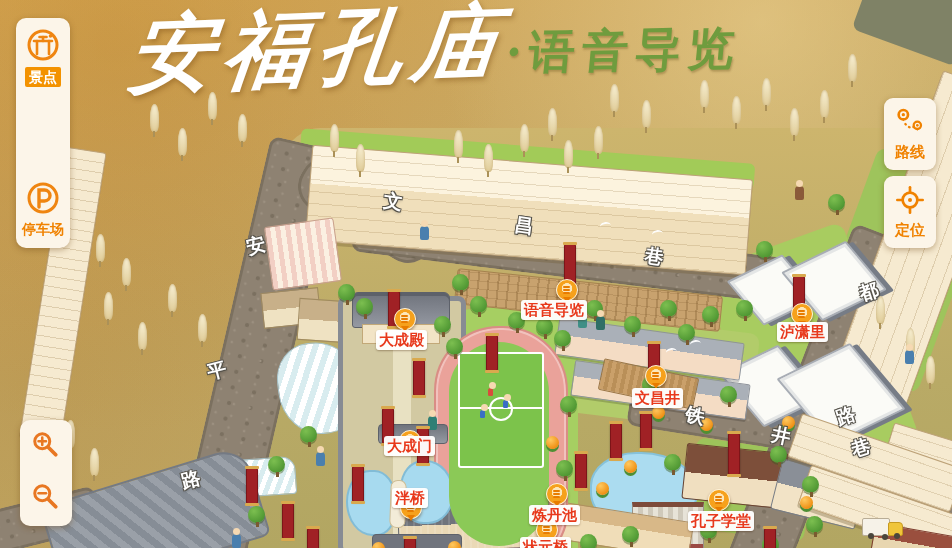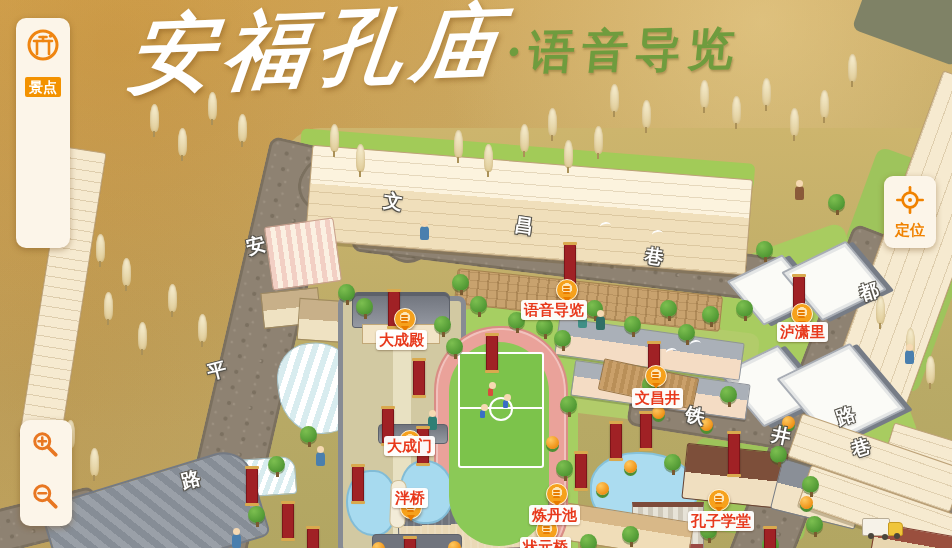--- a/index.html
+++ b/index.html
@@ -57,21 +57,21 @@
   .mk::before{content:"";position:absolute;left:6px;top:6px;width:7px;height:2px;background:#e87c00;border-radius:1px;
       box-shadow:0 3px 0 #e87c00,0 6px 0 #e87c00;}
   .mk::after{content:"";position:absolute;left:6px;bottom:-7px;border:4px solid transparent;border-top:6px solid #e87c00;}
   .lm{position:absolute;z-index:23;background:rgba(255,255,255,.96);color:#e8391c;
       font-weight:700;font-size:15px;line-height:20px;padding:0 3px;border-radius:3px;
       box-shadow:0 1px 2px rgba(60,30,0,.35);white-space:nowrap;cursor:pointer;}
   
   .ui-panel{position:absolute;z-index:30;background:#fcf5e9;border-radius:10px;
       box-shadow:0 2px 6px rgba(110,70,20,.4);}
   .side-item{display:flex;flex-direction:column;align-items:center;cursor:pointer;}
-  .side-item .lbl{font-size:14px;font-weight:700;color:#f08200;line-height:18px;margin-top:11px;white-space:nowrap;}
+  .side-item .lbl{font-size:14px;font-weight:700;color:#f08200;line-height:18px;margin-top:1px;white-space:nowrap;}
   .side-item.active .lbl{background:#f39200;color:#fff;border-radius:2px;padding:1px 4px;}
   .tool-btn{position:absolute;z-index:30;left:884px;width:52px;height:72px;background:#fcf5e9;
       border-radius:9px;box-shadow:0 2px 6px rgba(110,70,20,.4);cursor:pointer;
       display:flex;flex-direction:column;align-items:center;justify-content:center;gap:1px;}
   .tool-btn .lbl{font-size:15px;font-weight:700;color:#f08200;}
   .title-main{position:absolute;z-index:28;left:130px;top:-8px;
       font-family:"DejaVu Serif",serif;font-style:italic;font-weight:700;font-size:84px;
       color:#fff;letter-spacing:10px;transform:skewX(-8deg) rotate(-2deg);
       text-shadow:2px 3px 5px rgba(130,85,25,.45);white-space:nowrap;}
   .title-sub{position:absolute;z-index:28;left:506px;top:20px;
@@ -194,39 +194,62 @@
               <path d="M11 13v13"></path>
               <path d="M23 13v13"></path>
             <path d="M13.5 9h7"></path>
               <path d="M17 9v4"></path>
           </g>
           <circle cx="24.5" cy="8" r="1.8" fill="#ef8511"></circle>
         </svg>
       </span>
       <span class="lbl">景点</span>
     </div>
+    <div class="side-item">
+      <span>
+        <svg width="34" height="34" viewBox="0 0 34 34">
+          <circle cx="17" cy="17" r="14" fill="none" stroke="#ef8511" stroke-width="3"></circle>
+          <path d="M13 26V9h5.5a5.5 5.5 0 0 1 0 11H13" fill="none" stroke="#ef8511" stroke-width="3.4" stroke-linecap="round"></path>
+        </svg>
+      </span>
+      <span class="lbl">停车场</span>
+    </div>
   </div>
 
   <div class="ui-panel" style="left:20px;top:420px;width:52px;height:106px;display:flex;flex-direction:column;align-items:center;justify-content:center;gap:12px;">
     <span style="cursor:pointer;">
       <svg width="36" height="36" viewBox="0 0 48 48">
         <circle cx="19" cy="19" r="10" fill="none" stroke="#e87722" stroke-width="4"></circle>
         <path d="M27 27l10 10" stroke="#e87722" stroke-width="5" stroke-linecap="round"></path>
         <path d="M14 19h10M19 14v10" stroke="#e87722" stroke-width="3.4" stroke-linecap="round"></path>
       </svg>
     </span>
     <span style="cursor:pointer;">
       <svg width="36" height="36" viewBox="0 0 48 48">
         <circle cx="19" cy="19" r="10" fill="none" stroke="#e87722" stroke-width="4"></circle>
         <path d="M27 27l10 10" stroke="#e87722" stroke-width="5" stroke-linecap="round"></path>
         <path d="M14 19h10" stroke="#e87722" stroke-width="3.4" stroke-linecap="round"></path>
       </svg>
     </span>
   </div>
 
+  <div class="tool-btn" style="top:98px;">
+    <span>
+      <svg width="32" height="32" viewBox="0 0 48 48">
+        <circle cx="14" cy="13" r="7" fill="none" stroke="#f08200" stroke-width="4"></circle>
+        <circle cx="14" cy="13" r="2.5" fill="#f08200"></circle>
+        <path d="M14 23l-3.5-4.5h7z" fill="#f08200"></path>
+        <path d="M17 27q8 9 14 3" fill="none" stroke="#f08200" stroke-width="3.4" stroke-linecap="round" stroke-dasharray="1 6"></path>
+        <circle cx="35" cy="29" r="5.5" fill="none" stroke="#f08200" stroke-width="3.4"></circle>
+        <circle cx="35" cy="29" r="2" fill="#f08200"></circle>
+        <path d="M35 37l-2.8-3.6h5.6z" fill="#f08200"></path>
+      </svg>
+    </span>
+    <span class="lbl">路线</span>
+  </div>
   <div class="tool-btn" style="top:176px;">
     <span>
       <svg width="32" height="32" viewBox="0 0 48 48">
         <circle cx="24" cy="24" r="11" fill="none" stroke="#f08200" stroke-width="4"></circle>
         <circle cx="24" cy="24" r="3" fill="#f08200"></circle>
         <g stroke="#f08200" stroke-width="4" stroke-linecap="round">
           <path d="M24 5v7"></path>
             <path d="M24 36v7"></path>
             <path d="M5 24h7"></path>
             <path d="M36 24h7"></path>

